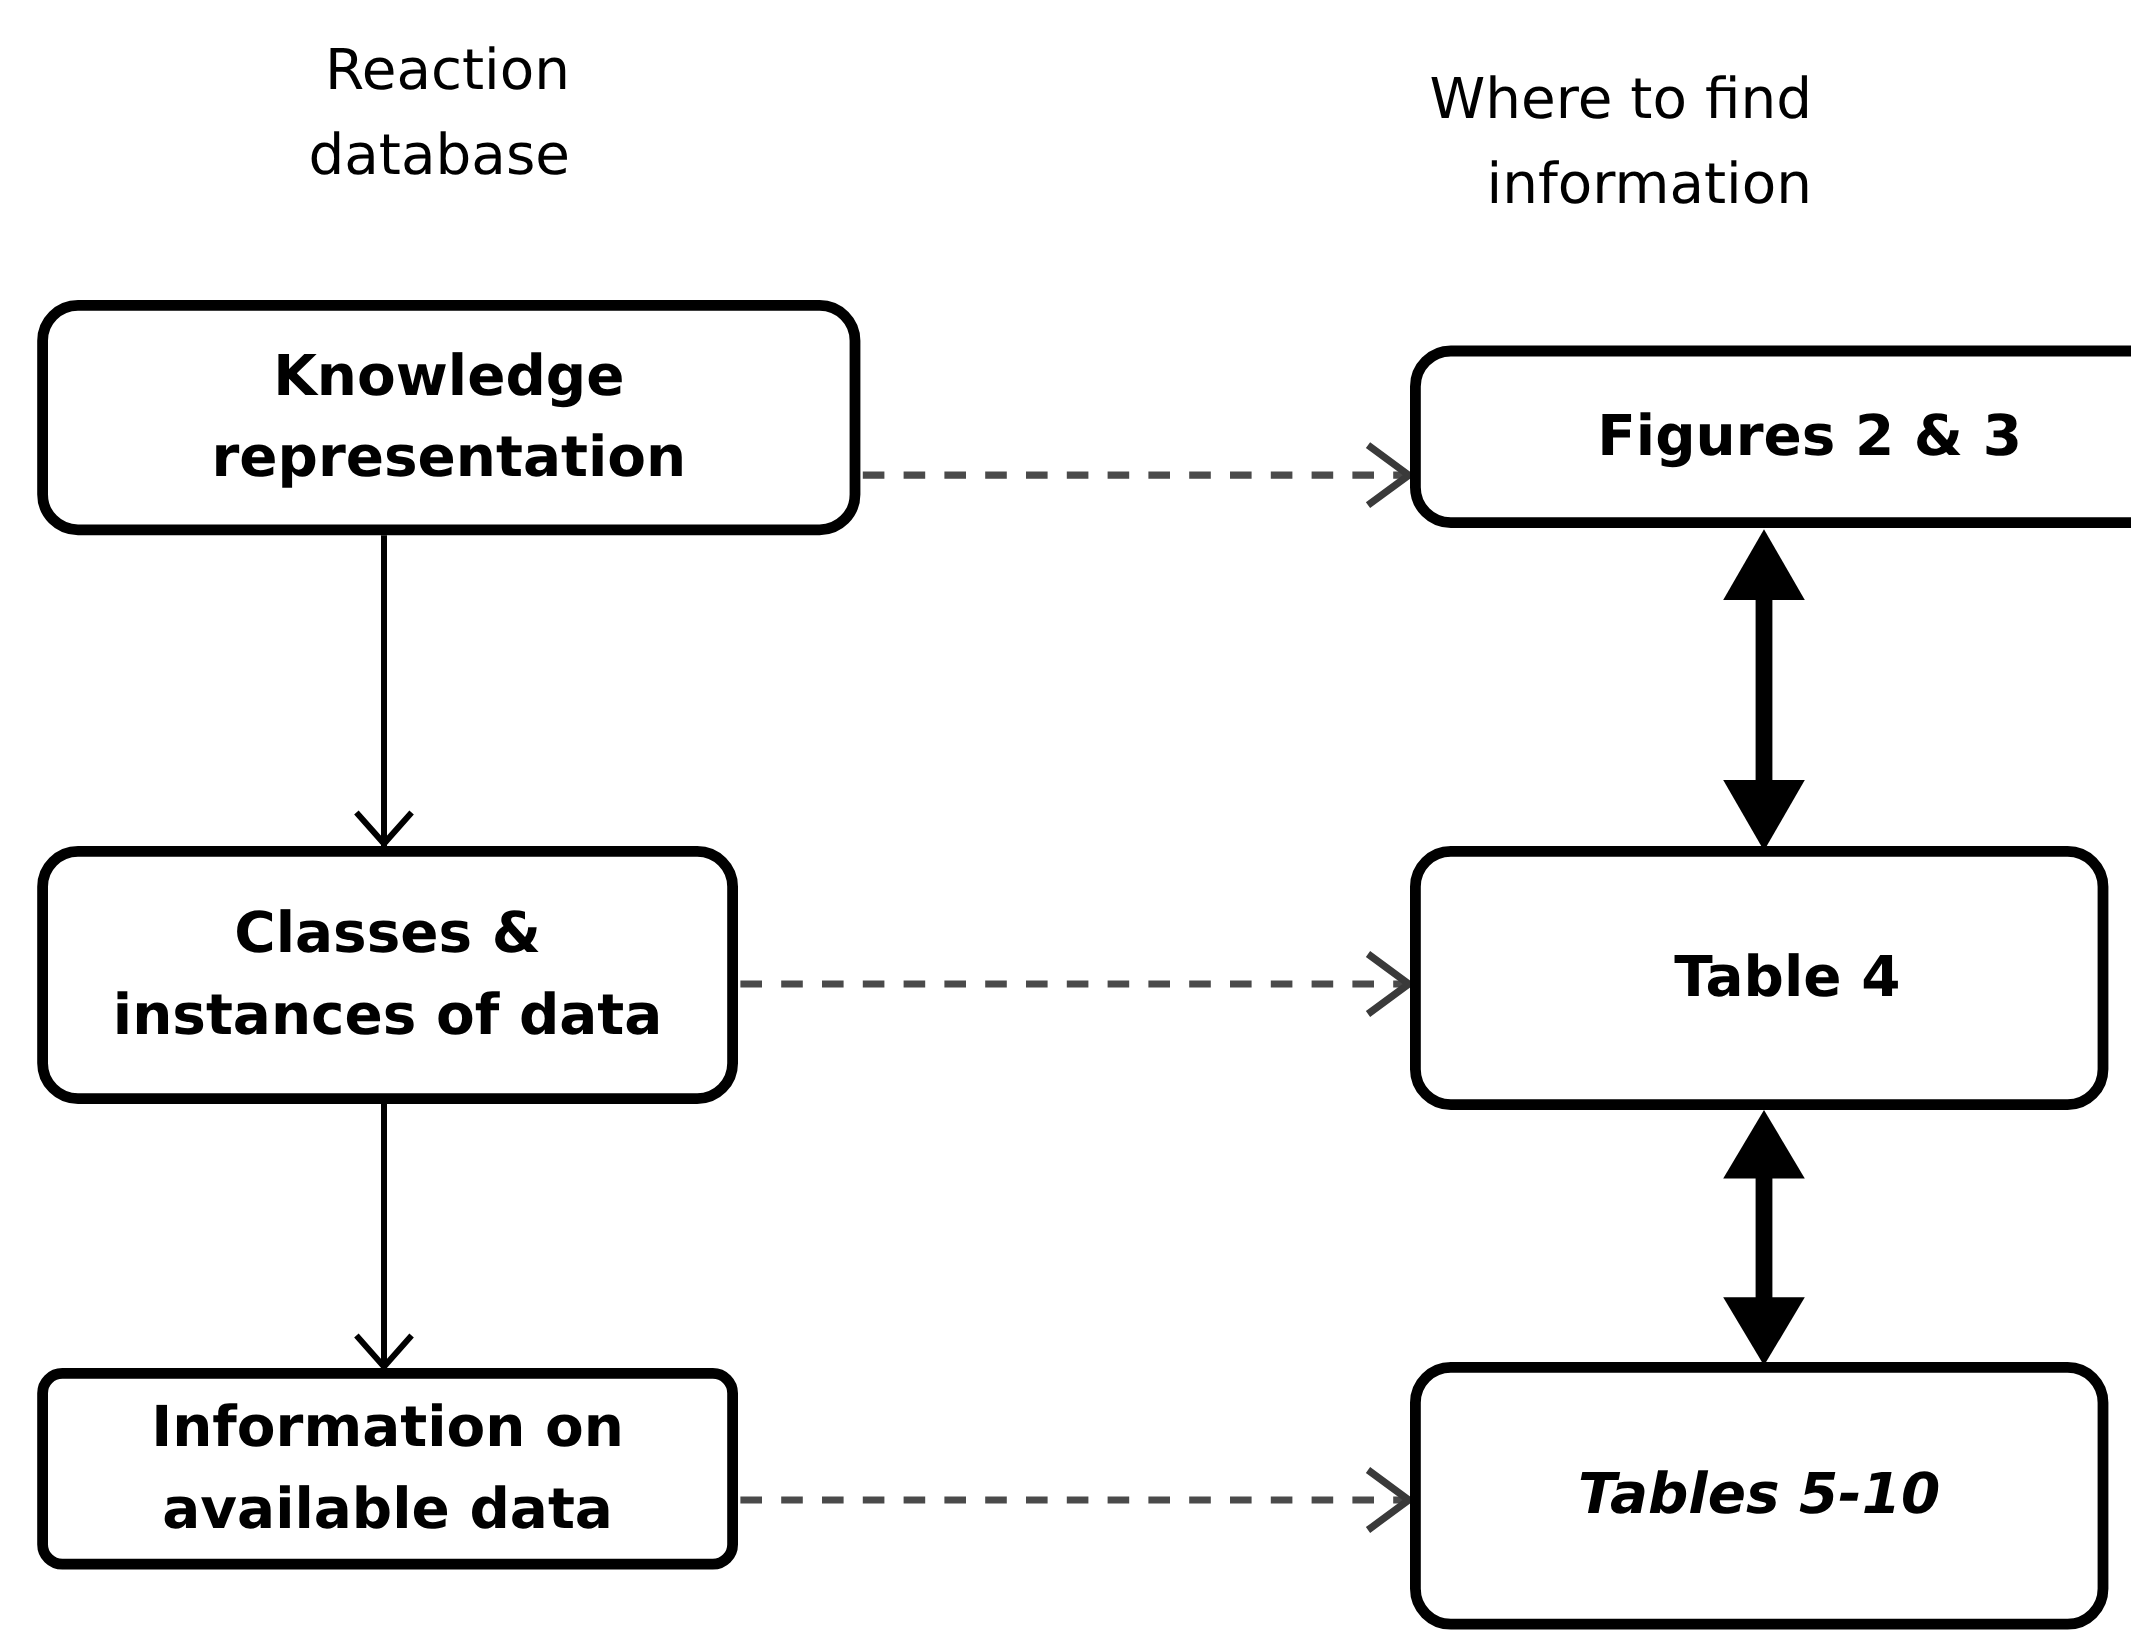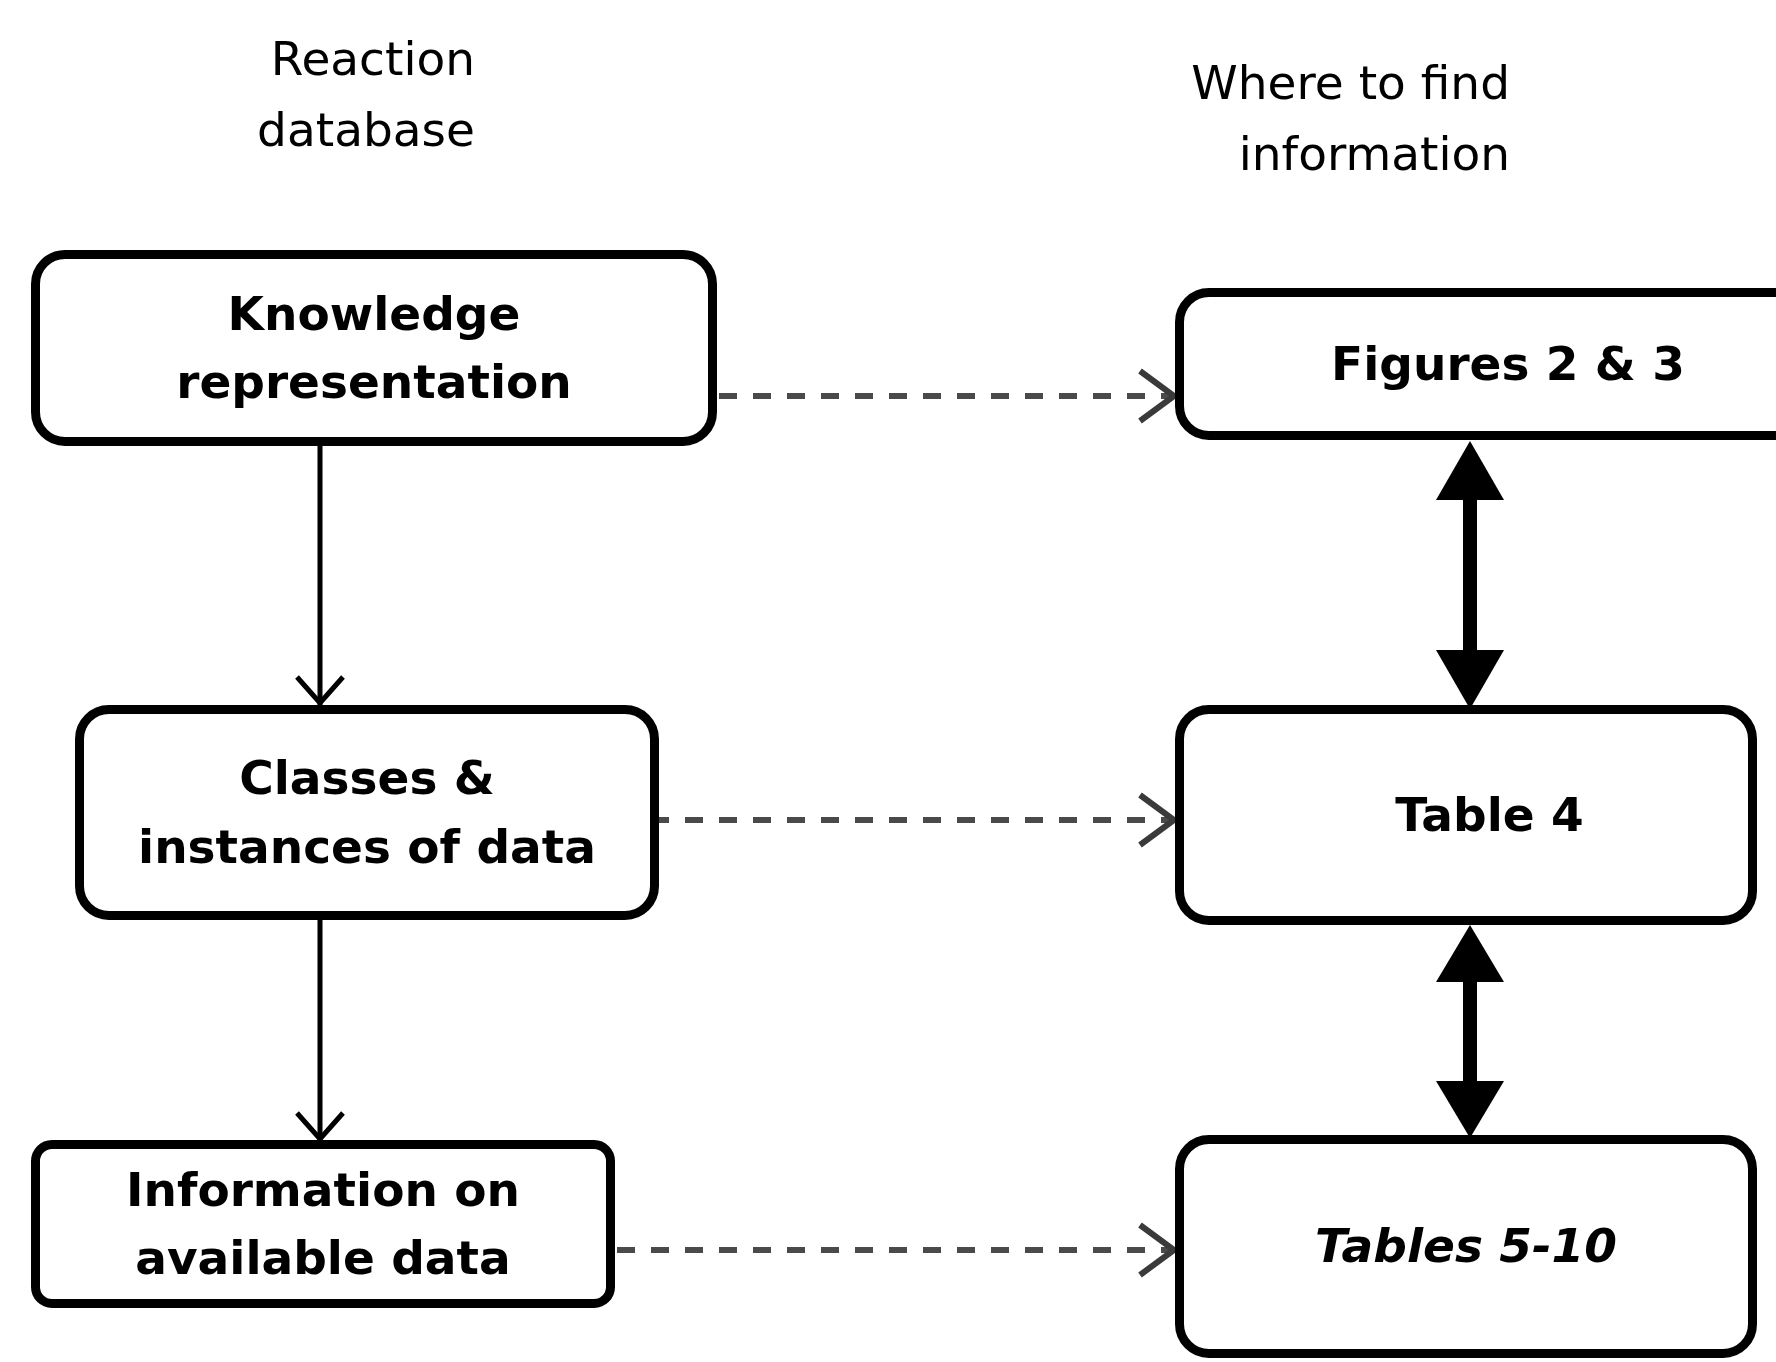--- a/index.html
+++ b/index.html
@@ -48,21 +48,21 @@
     font-weight: bold;
     font-size: 47px;
     line-height: 1.45;
     color: #000000;
     white-space: pre-line;
     padding: 0 14px;
   }
 
   
   #box-knowledge   { left: 31px; top: 250px;  width: 686px; height: 196px; }
-  #box-classes     { left: 31px; top: 705px;  width: 584px; height: 215px; margin-left: 44px; }
+  #box-classes     { left: 31px; top: 705px;  width: 584px; height: 215px; }
   #box-information { left: 31px; top: 1140px; width: 584px; height: 168px; border-radius: 21px; }
 
   
   #box-figures { left: 1175px; top: 288px;  width: 666px; height: 152px; justify-content: center; }
   #box-table4  { left: 1175px; top: 705px;  width: 582px; height: 220px; padding-left: 47px; }
   #box-tables  { left: 1175px; top: 1135px; width: 582px; height: 223px; font-style: italic; }
 
   
   .connector {
     position: absolute;

